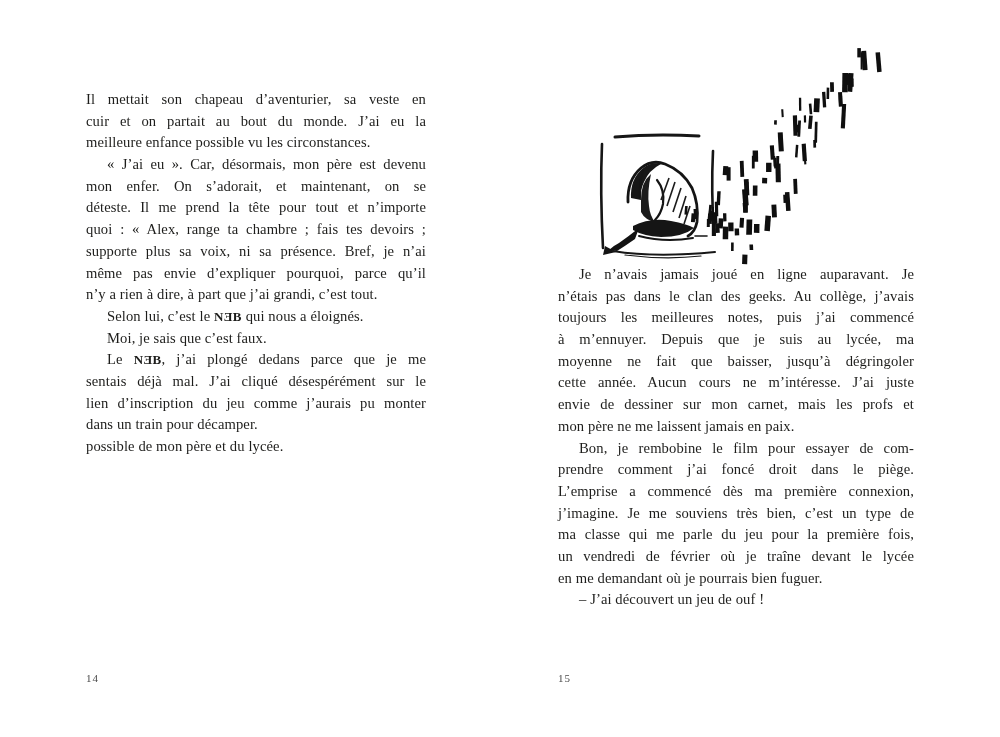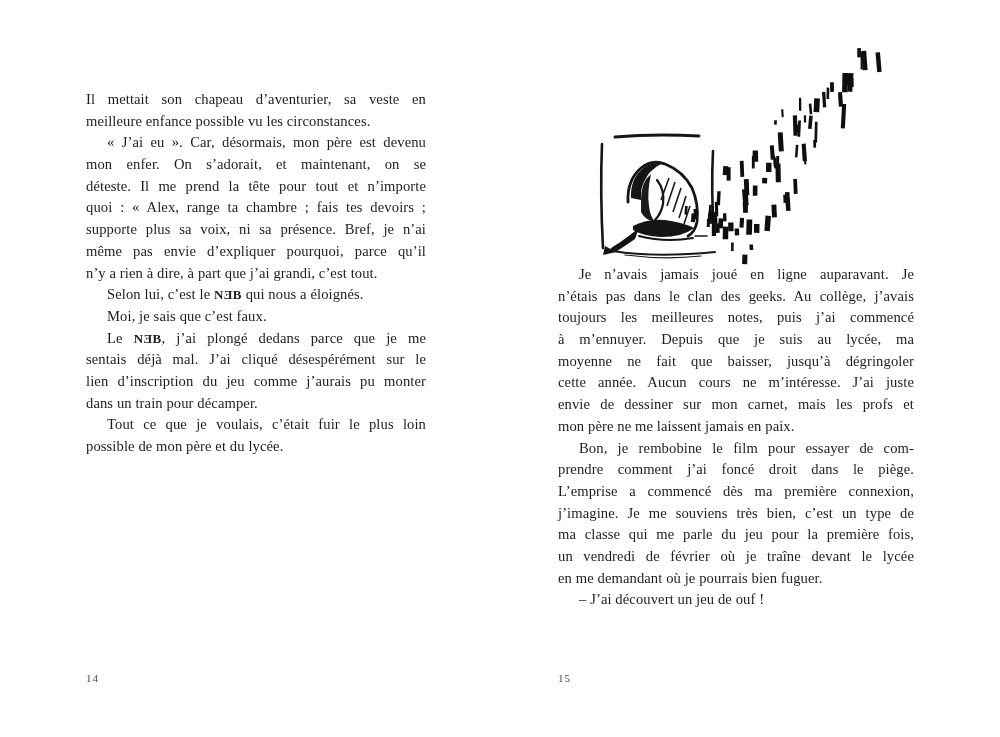--- a/index.html
+++ b/index.html
@@ -53,35 +53,35 @@
     height:238px;
   }
   #illustration svg { width:100%; height:100%; display:block; }
 </style>
 </head>
 <body>
 
 <div id="left-page" class="page">
   <div id="left-text" class="text-block">
       <div class="tline"><span>Il mettait son chapeau d’aventurier, sa veste en</span></div>
+      <div class="tline"><span>cuir et on partait au bout du monde. J’ai eu la</span></div>
       <div class="tline endp"><span>meilleure enfance possible vu les circonstances.</span></div>
       <div class="tline indent"><span>« J’ai eu ». Car, désormais, mon père est devenu</span></div>
       <div class="tline"><span>mon enfer. On s’adorait, et maintenant, on se</span></div>
       <div class="tline"><span>déteste. Il me prend la tête pour tout et n’importe</span></div>
       <div class="tline"><span>quoi : « Alex, range ta chambre ; fais tes devoirs ;</span></div>
       <div class="tline"><span>supporte plus sa voix, ni sa présence. Bref, je n’ai</span></div>
       <div class="tline"><span>même pas envie d’expliquer pourquoi, parce qu’il</span></div>
       <div class="tline endp"><span>n’y a rien à dire, à part que j’ai grandi, c’est tout.</span></div>
       <div class="tline indent endp"><span>Selon lui, c’est le </span><span class="neb">NƎB</span><span> qui nous a éloignés.</span></div>
       <div class="tline indent endp"><span>Moi, je sais que c’est faux.</span></div>
       <div class="tline indent"><span>Le </span><span class="neb">NƎB</span><span>, j’ai plongé dedans parce que je me</span></div>
       <div class="tline"><span>sentais déjà mal. J’ai cliqué désespérément sur le</span></div>
       <div class="tline"><span>lien d’inscription du jeu comme j’aurais pu monter</span></div>
       <div class="tline endp"><span>dans un train pour décamper.</span></div>
-      <div class="tline indent"><span>Tout ce que je voulais, c’était fuir le plus loin</span></div>
       <div class="tline endp"><span>possible de mon père et du lycée.</span></div>
     </div>
   <div id="folio-left" class="folio">14</div>
 </div>
 
 <div id="right-page" class="page">
 
   <div id="illustration">
     <svg viewBox="0 0 345 238" xmlns="http://www.w3.org/2000/svg">
 

